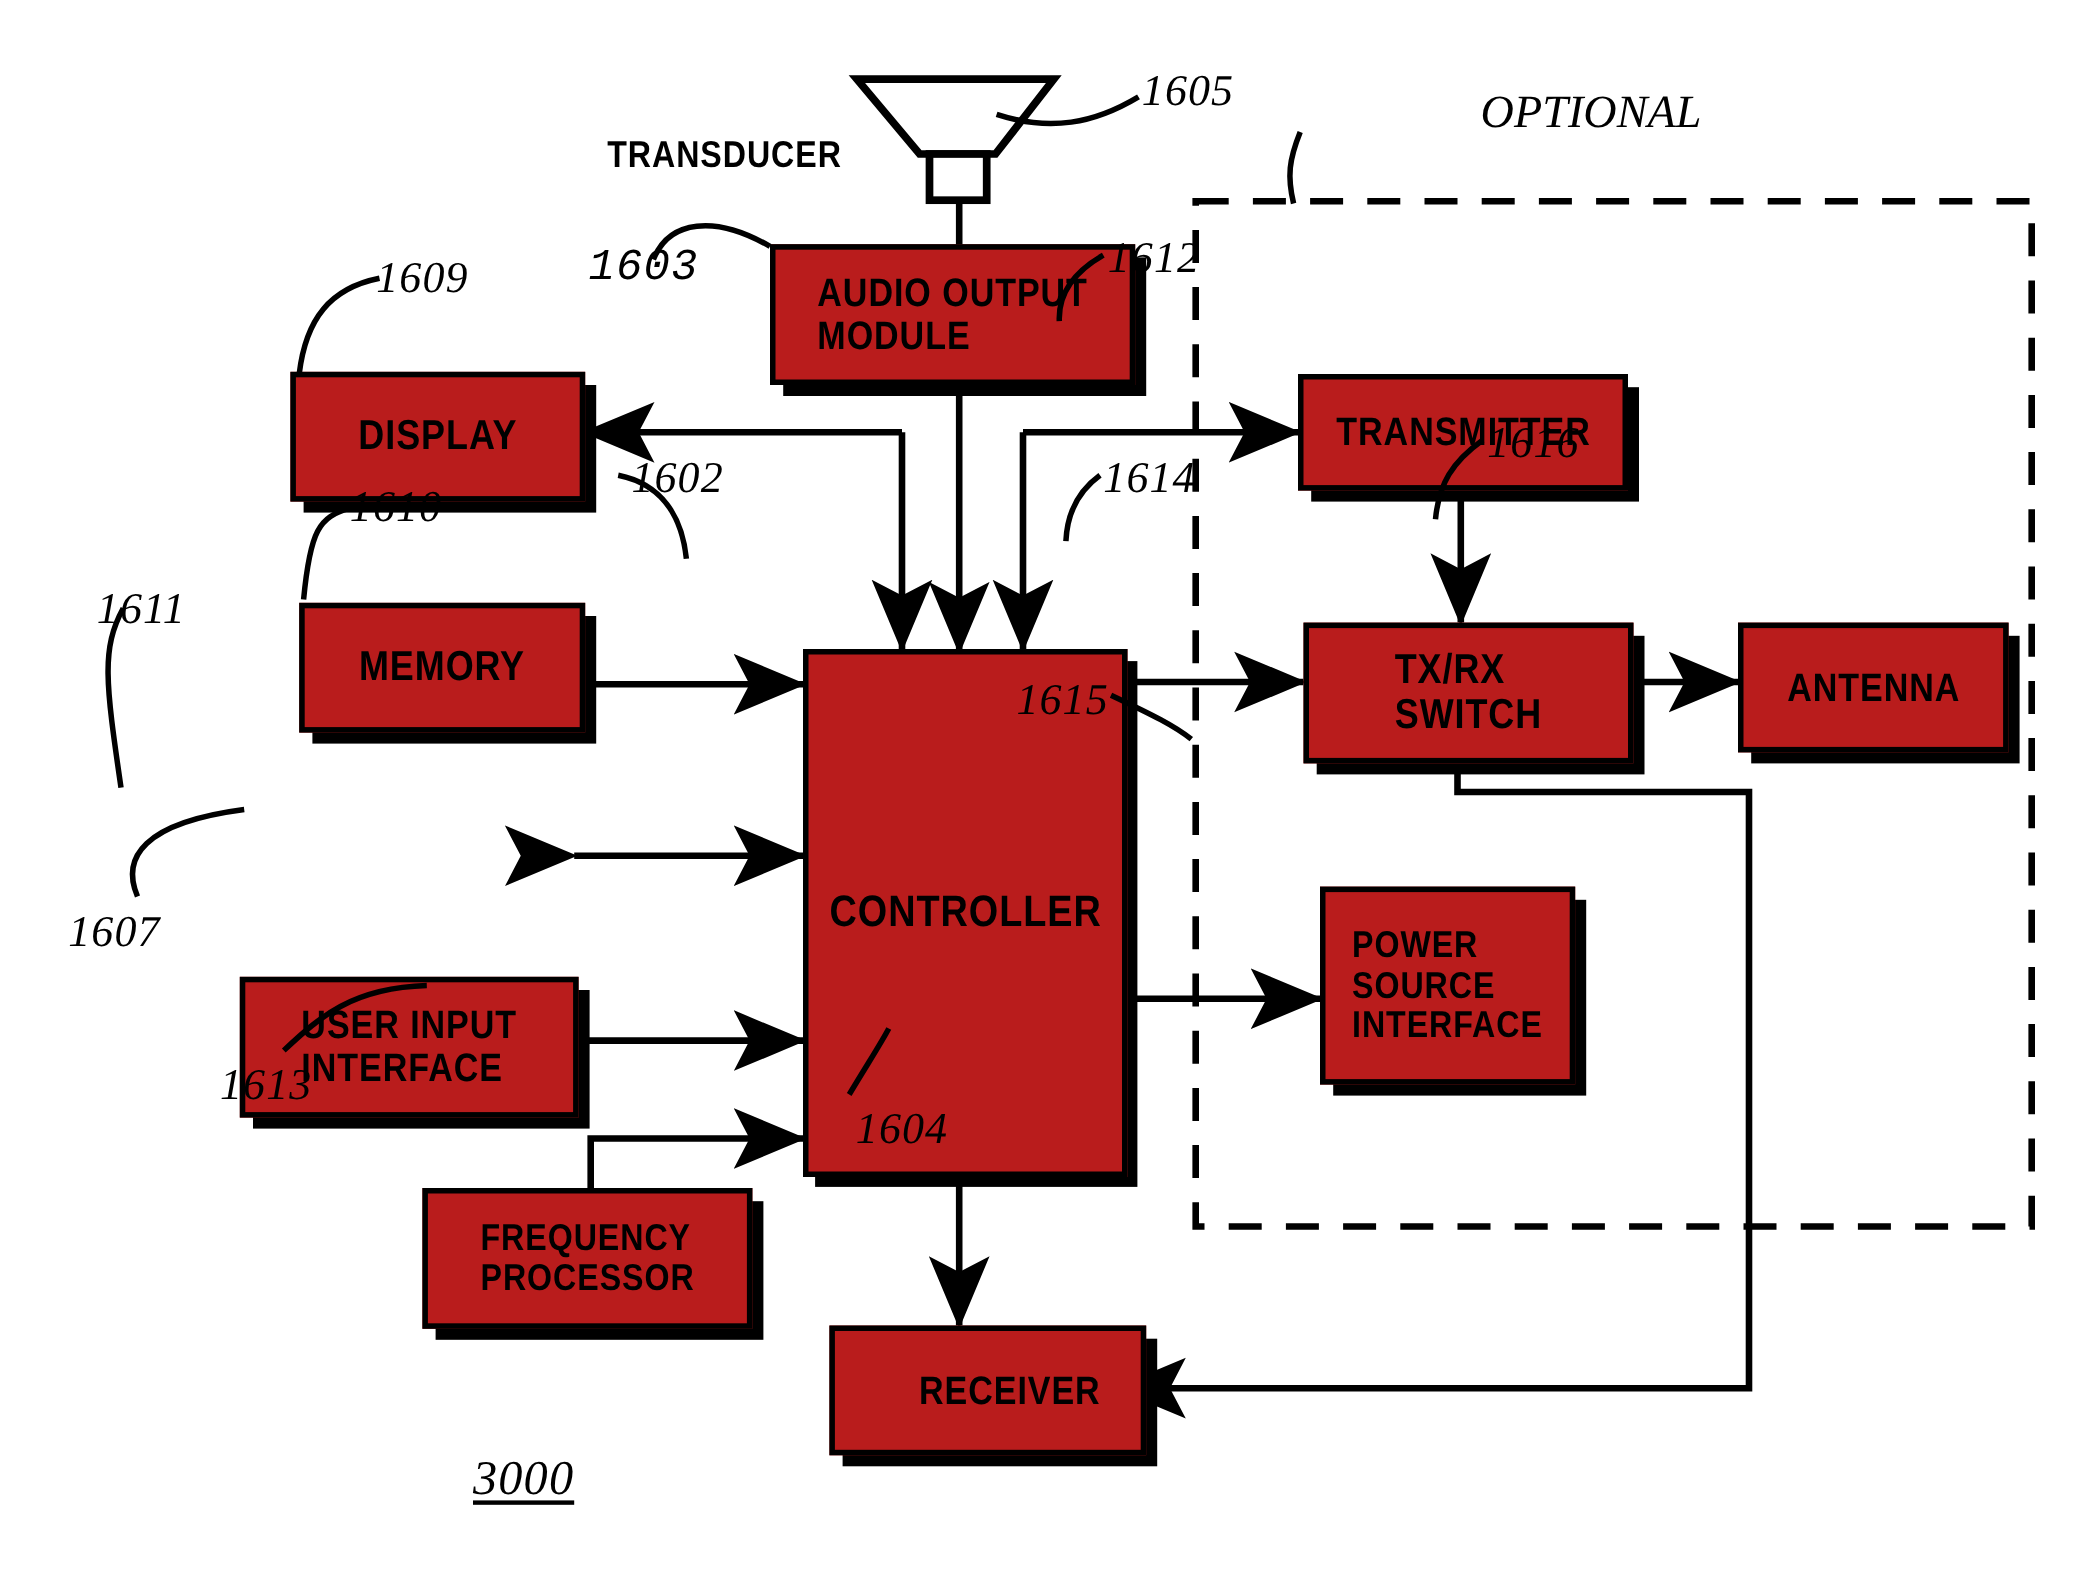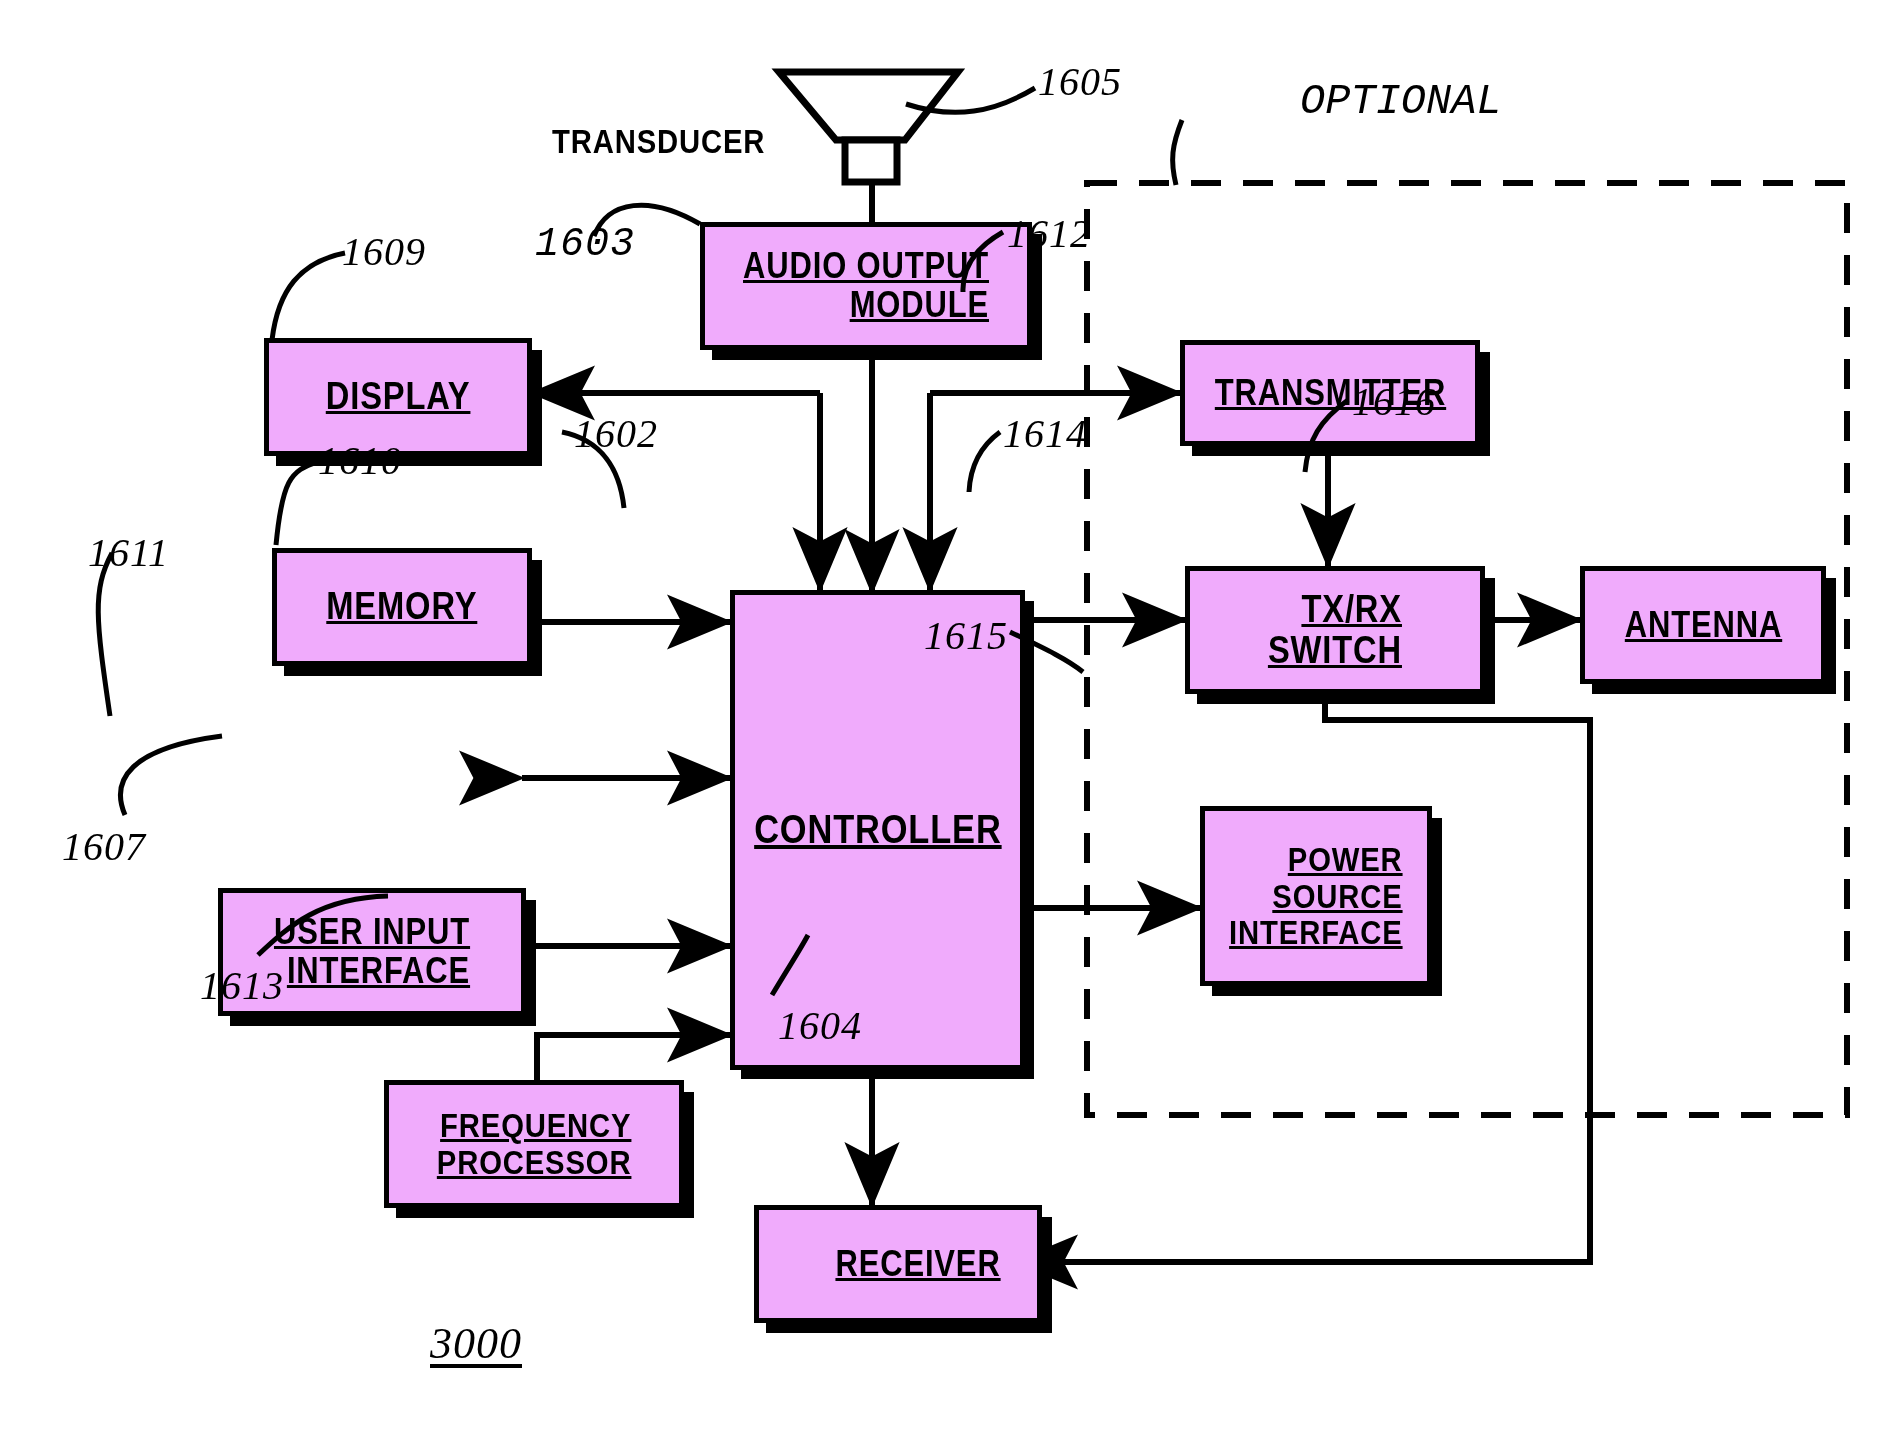--- a/index.html
+++ b/index.html
@@ -3,27 +3,26 @@
 <meta charset="utf-8">
 <style>
   html,body{margin:0;padding:0;background:#fff;}
   #root{
     position:relative;width:1901px;height:1451px;background:#ffffff;
     font-family:"Liberation Sans", sans-serif;overflow:hidden;
   }
   
   .blk{
     position:absolute;
-    background:#f0abfc;
+    background:#b91c1c;
     border:5px solid #000;
     box-shadow:11px 11px 0 -1px #000;
     display:flex;align-items:center;justify-content:center;
-    text-align:right;
+    text-align:left;
     z-index:6;
-    text-decoration:underline;
   }
   .blk .lbl{
     font-family:"Liberation Sans", sans-serif;
     font-weight:700;
     color:#000;
     letter-spacing:1px;
     line-height:1.08;
     transform:scaleX(0.86);
     white-space:pre-line;
   }
@@ -200,21 +199,21 @@
   </div>
 
   <div class="blk" style="left:1200px;top:806px;width:222px;height:170px;">
     <span class="lbl" style="font-size:34px;">POWER
 SOURCE
 INTERFACE</span>
   </div>
 
   <div class="cap" style="left:552px;top:122px;">TRANSDUCER</div>
 
-  <div class="capi" style="left:1300px;top:78px;font-family:Liberation Mono, monospace;">OPTIONAL</div>
+  <div class="capi" style="left:1346px;top:78px;">OPTIONAL</div>
 
   <div class="ref" style="left:1038px;top:58px;">1605</div>
   <div class="ref" style="left:535px;top:222px;font-family:Liberation Mono, monospace;">1603</div>
   <div class="ref" style="left:342px;top:228px;">1609</div>
   <div class="ref" style="left:318px;top:437px;">1610</div>
   <div class="ref" style="left:88px;top:529px;">1611</div>
   <div class="ref" style="left:62px;top:823px;">1607</div>
   <div class="ref" style="left:200px;top:962px;">1613</div>
   <div class="ref" style="left:574px;top:410px;">1602</div>
   <div class="ref" style="left:778px;top:1002px;">1604</div>

